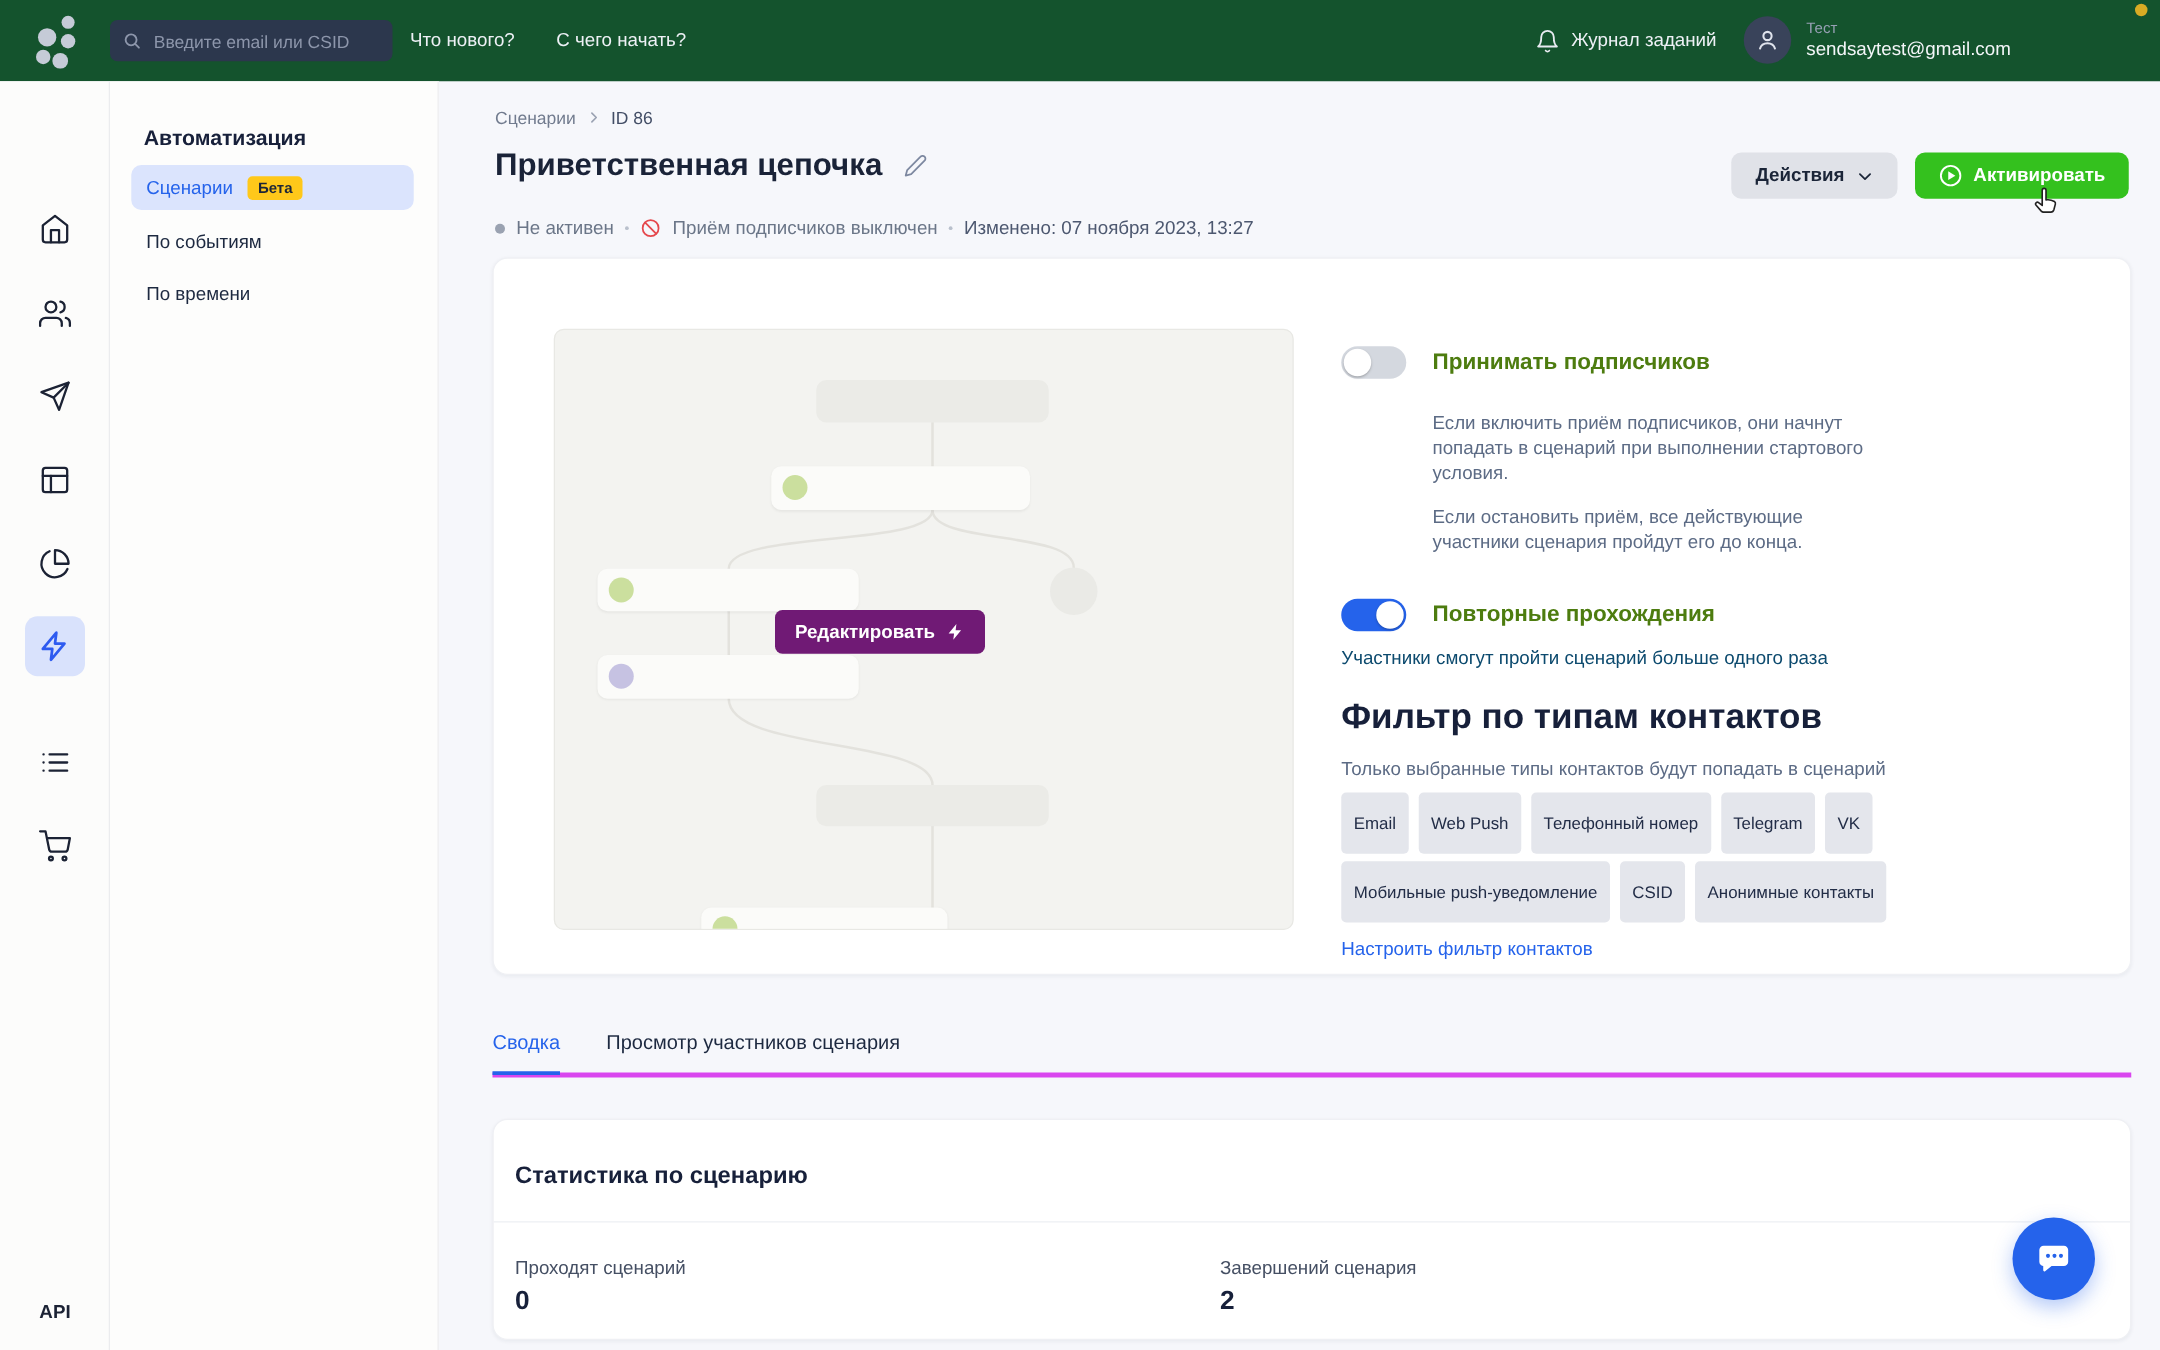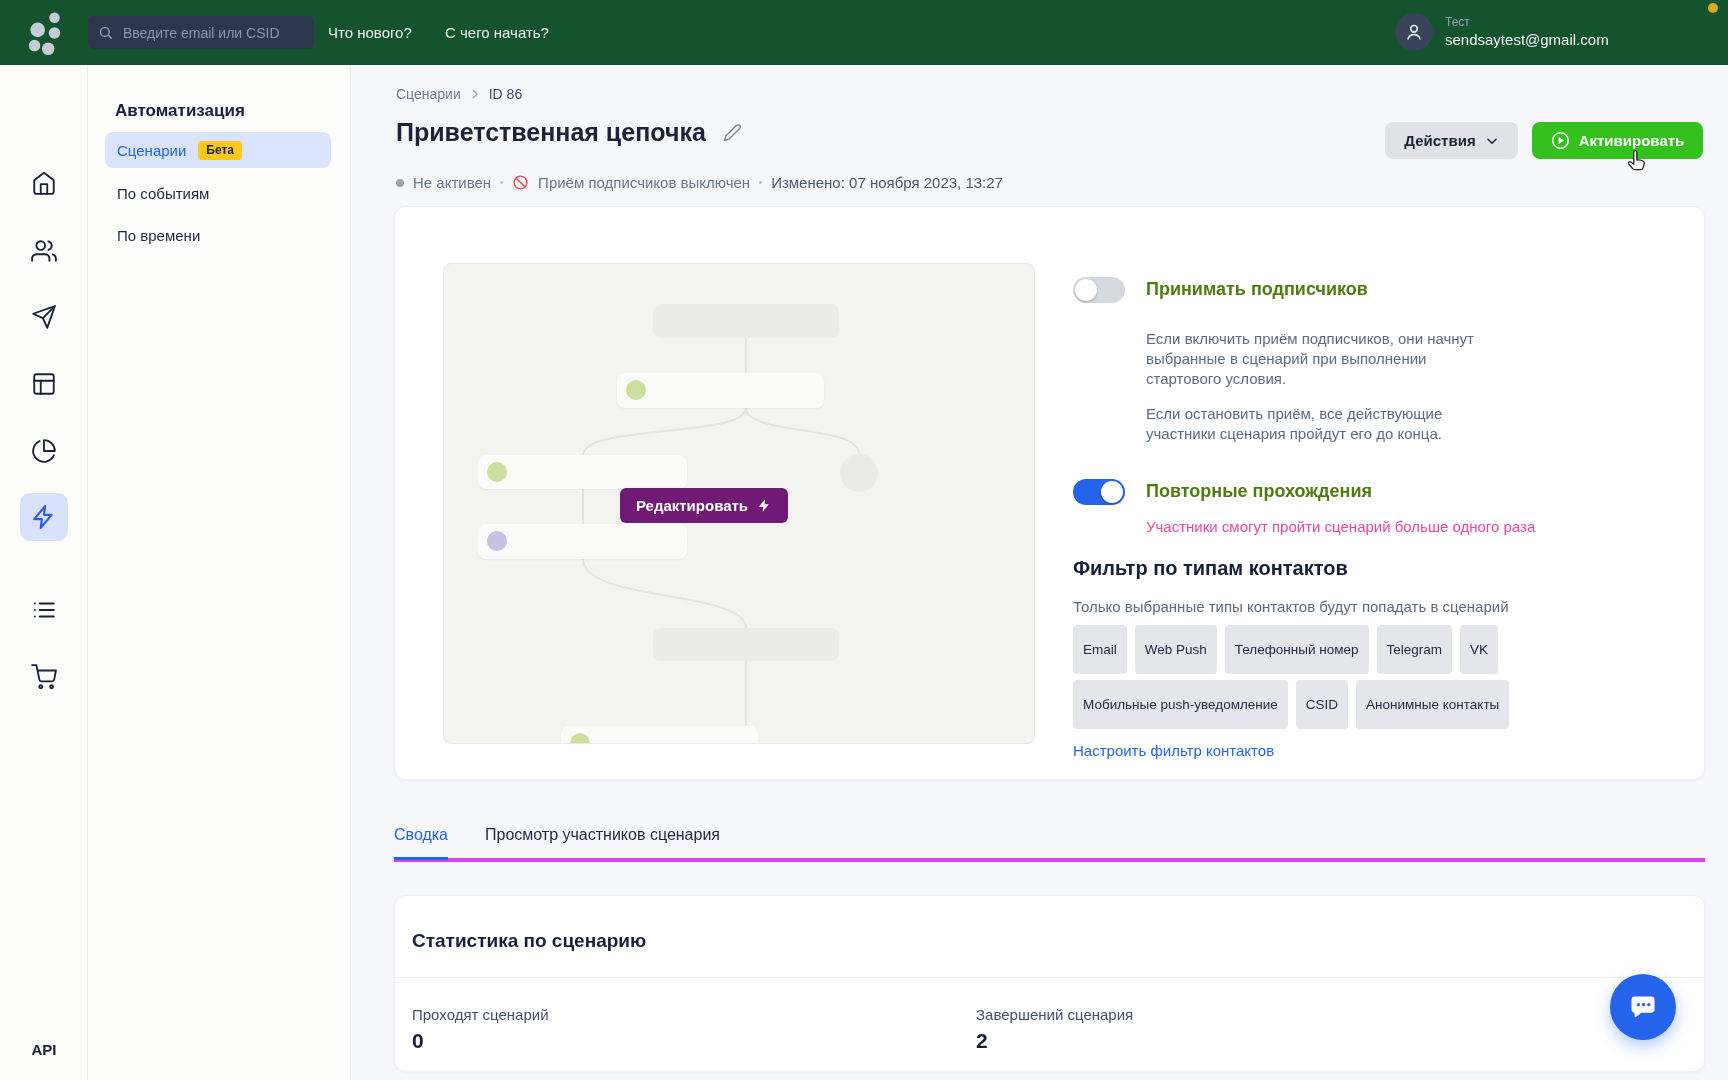--- a/index.html
+++ b/index.html
@@ -90,22 +90,22 @@
   .toggle{width:52px;height:26px;border-radius:13px;background:#d4d8df;position:relative;
           cursor:pointer;flex:0 0 auto;}
   .toggle .knob{position:absolute;top:2px;left:2px;width:22px;height:22px;border-radius:50%;
                 background:#fff;box-shadow:0 1px 2px rgba(0,0,0,.25);}
   .toggle.on{background:#2563eb;}
   .toggle.on .knob{left:auto;right:2px;}
   .toggle-label{font-size:18px;font-weight:600;color:#4d7c0f;}
   .para{margin:0 0 0 73px;width:350px;font-size:15px;line-height:20px;color:#5c6b85;}
   .p1{margin-top:10px;} .p2{margin-top:26px;} .p3{margin-top:15px;}
   .row2{margin-top:34px;}
-  .desc2{margin-top:13px;margin-left:73px;width:420px;font-size:15px;color:#ec4899;}
-  .ftitle{margin-top:22px;font-size:20px;font-weight:bold;color:#17203a;}
+  .desc2{margin-top:13px;width:420px;font-size:15px;color:#0c4a6e;}
+  .ftitle{margin-top:22px;font-size:28px;font-weight:bold;color:#17203a;}
   .fdesc{margin-top:18px;font-size:15px;color:#5c6b85;}
   .chips{margin-top:10px;display:flex;flex-wrap:wrap;gap:6px 8px;width:520px;}
   .chip{background:#e4e6ec;color:#222d47;font-size:13.5px;border-radius:4px;padding:16px 10px;
         line-height:17px;cursor:pointer;}
   .flink{margin-top:13px;font-size:15px;color:#2563eb;cursor:pointer;}
 
   
   .tabs{position:absolute;left:394px;top:821px;width:1311px;border-bottom:4px solid #d946ef;
         display:flex;gap:37px;}
   .tab{padding:5px 0 13px 0;font-size:16px;color:#1d2940;cursor:pointer;}
@@ -145,20 +145,29 @@
       <span>
         <svg width="15" height="15" viewBox="0 0 24 24" fill="none" stroke="#8d96ab" stroke-width="2.4" stroke-linecap="round">
           <circle cx="11" cy="11" r="7"></circle>
             <line x1="21" y1="21" x2="16.5" y2="16.5"></line>
         </svg>
       </span>
       <input type="text" placeholder="Введите email или CSID" style="">
     </div>
     <span class="topnav-link link-whats-new">Что нового?</span>
     <span class="topnav-link link-get-started">С чего начать?</span>
+    <div class="journal">
+      <span>
+        <svg width="20" height="20" viewBox="0 0 24 24" fill="none" stroke="#e8ebf1" stroke-width="1.8" stroke-linecap="round" stroke-linejoin="round">
+          <path d="M18 8A6 6 0 0 0 6 8c0 7-3 9-3 9h18s-3-2-3-9"></path>
+            <path d="M13.7 21a2 2 0 0 1-3.4 0"></path>
+        </svg>
+      </span>
+      <span>Журнал заданий</span>
+    </div>
     <div class="account">
       <span class="avatar">
         <svg width="22" height="22" viewBox="0 0 24 24" fill="none" stroke="#dfe3ec" stroke-width="1.8" stroke-linecap="round">
           <circle cx="12" cy="8.5" r="3.6"></circle>
             <path d="M5.5 19.5c.8-3 3.2-4.7 6.5-4.7s5.7 1.7 6.5 4.7"></path>
         </svg>
       </span>
       <span>
         <div class="acc-name">Тест</div>
         <div class="acc-email">sendsaytest@gmail.com</div>
@@ -346,21 +355,21 @@
       </div>
     </div>
 
     <div class="rightcol">
       <div class="toggle-row">
         <span class="toggle">
             <span class="knob"></span>
           </span>
         <span class="toggle-label">Принимать подписчиков</span>
       </div>
-      <p class="para p2">Если включить приём подписчиков, они начнут выбранные в сценарий при выполнении стартового условия.</p>
+      <p class="para p2">Если включить приём подписчиков, они начнут попадать в сценарий при выполнении стартового условия.</p>
       <p class="para p3">Если остановить приём, все действующие участники сценария пройдут его до конца.</p>
 
       <div class="toggle-row row2">
         <span class="toggle on">
             <span class="knob"></span>
           </span>
         <span class="toggle-label">Повторные прохождения</span>
       </div>
       <div class="desc2">Участники смогут пройти сценарий больше одного раза</div>
 

